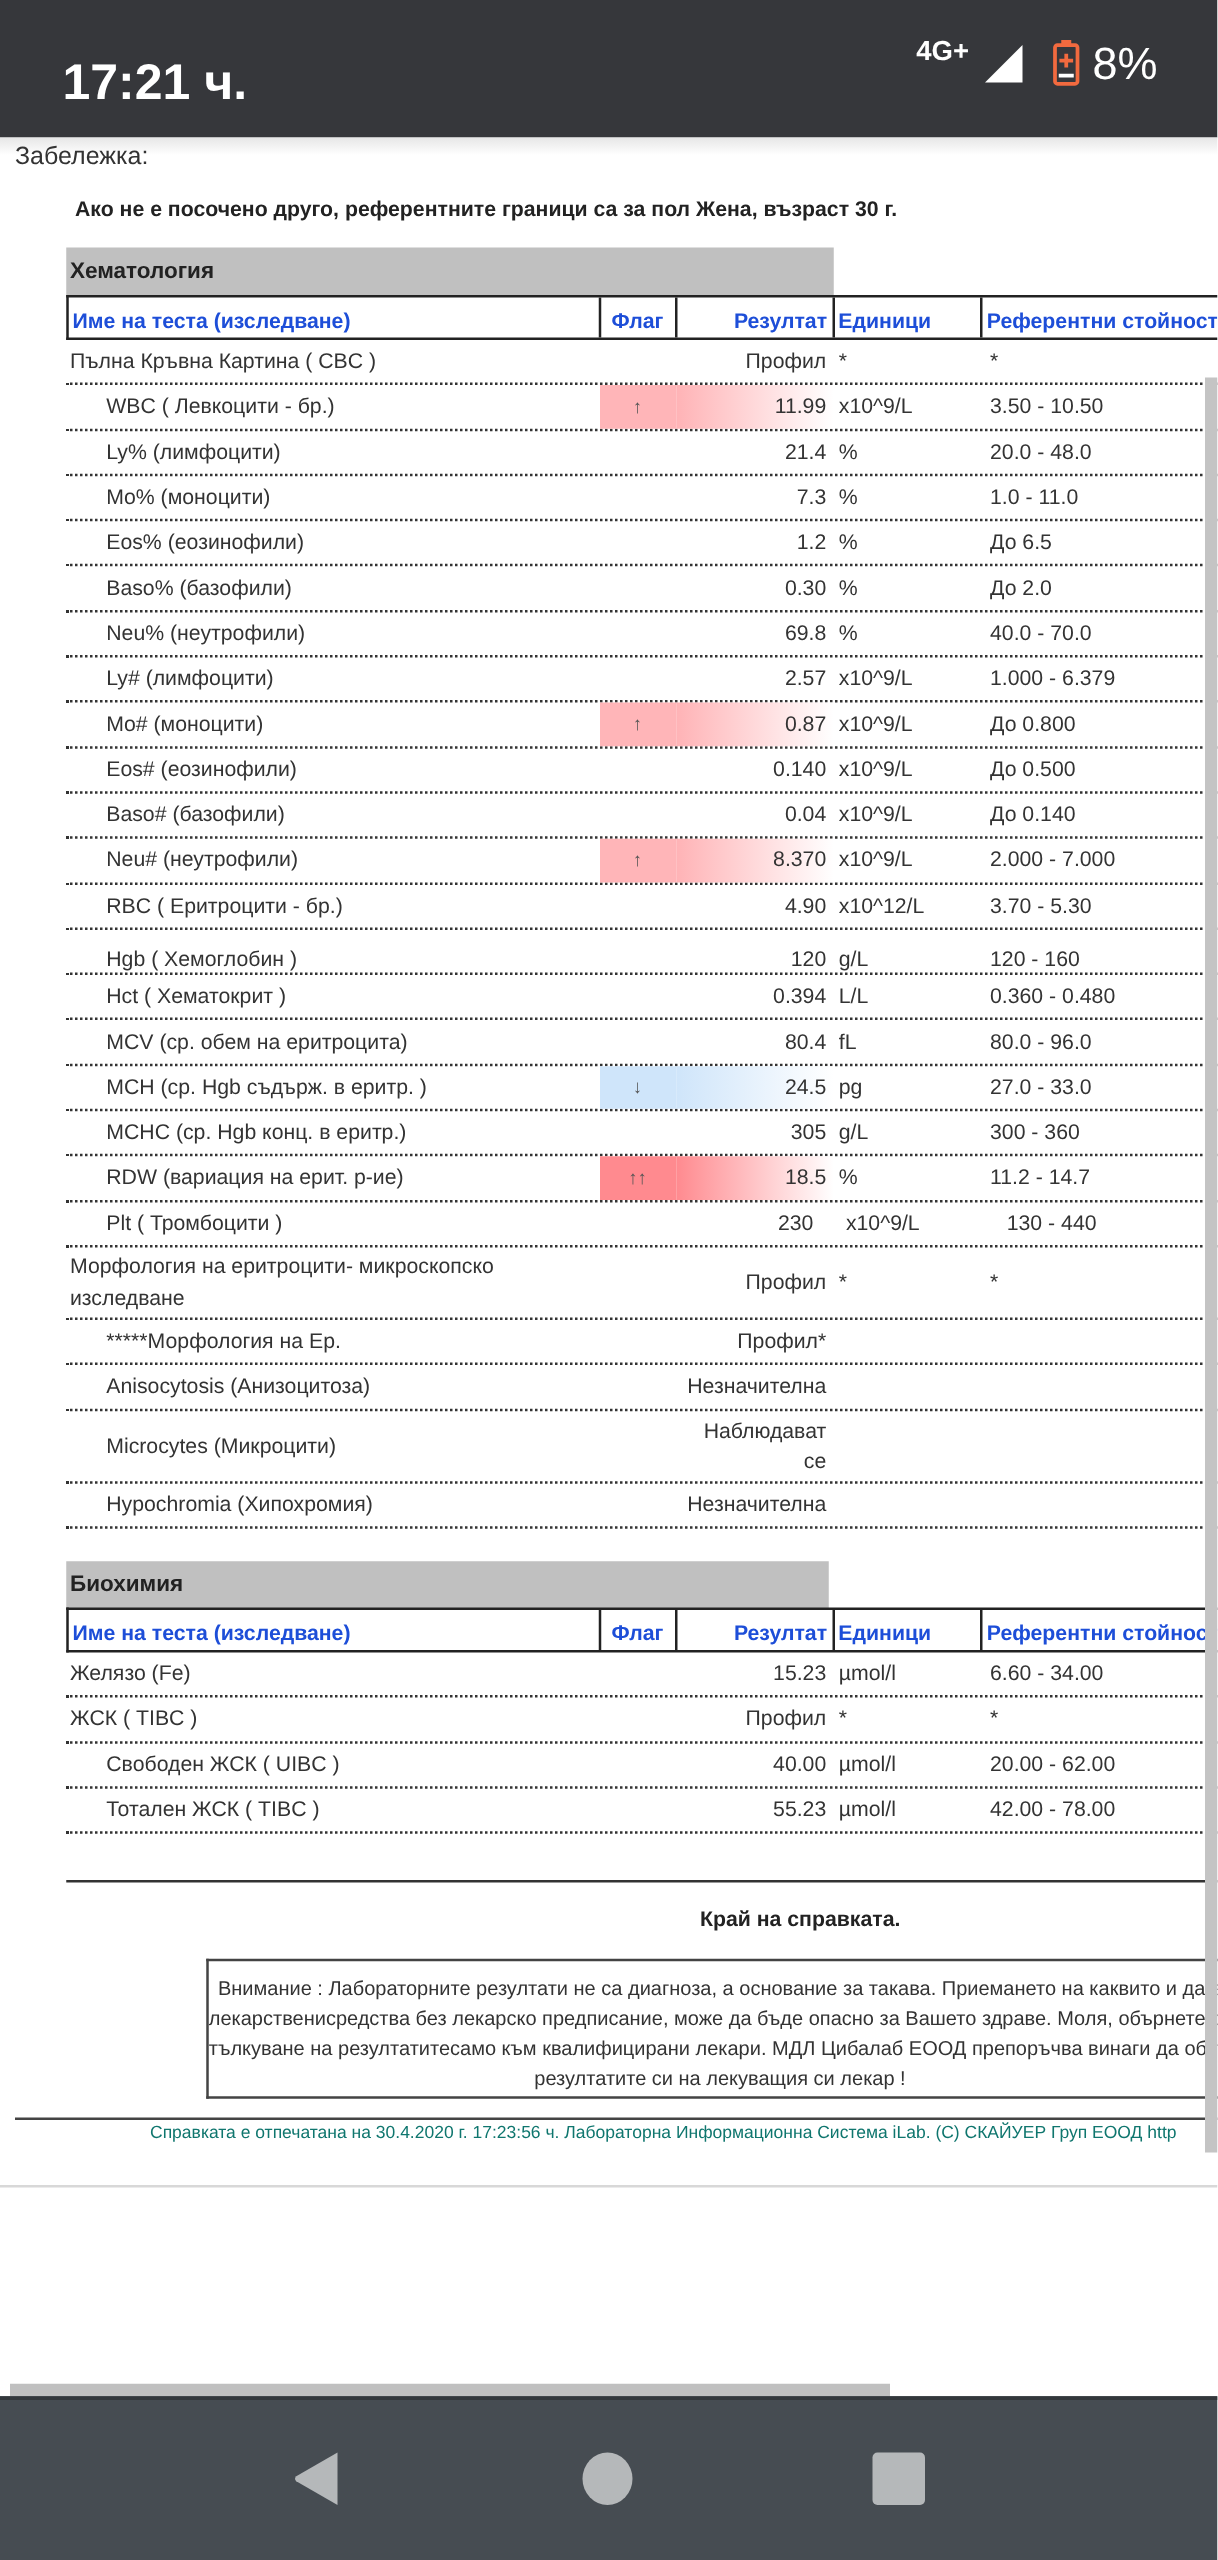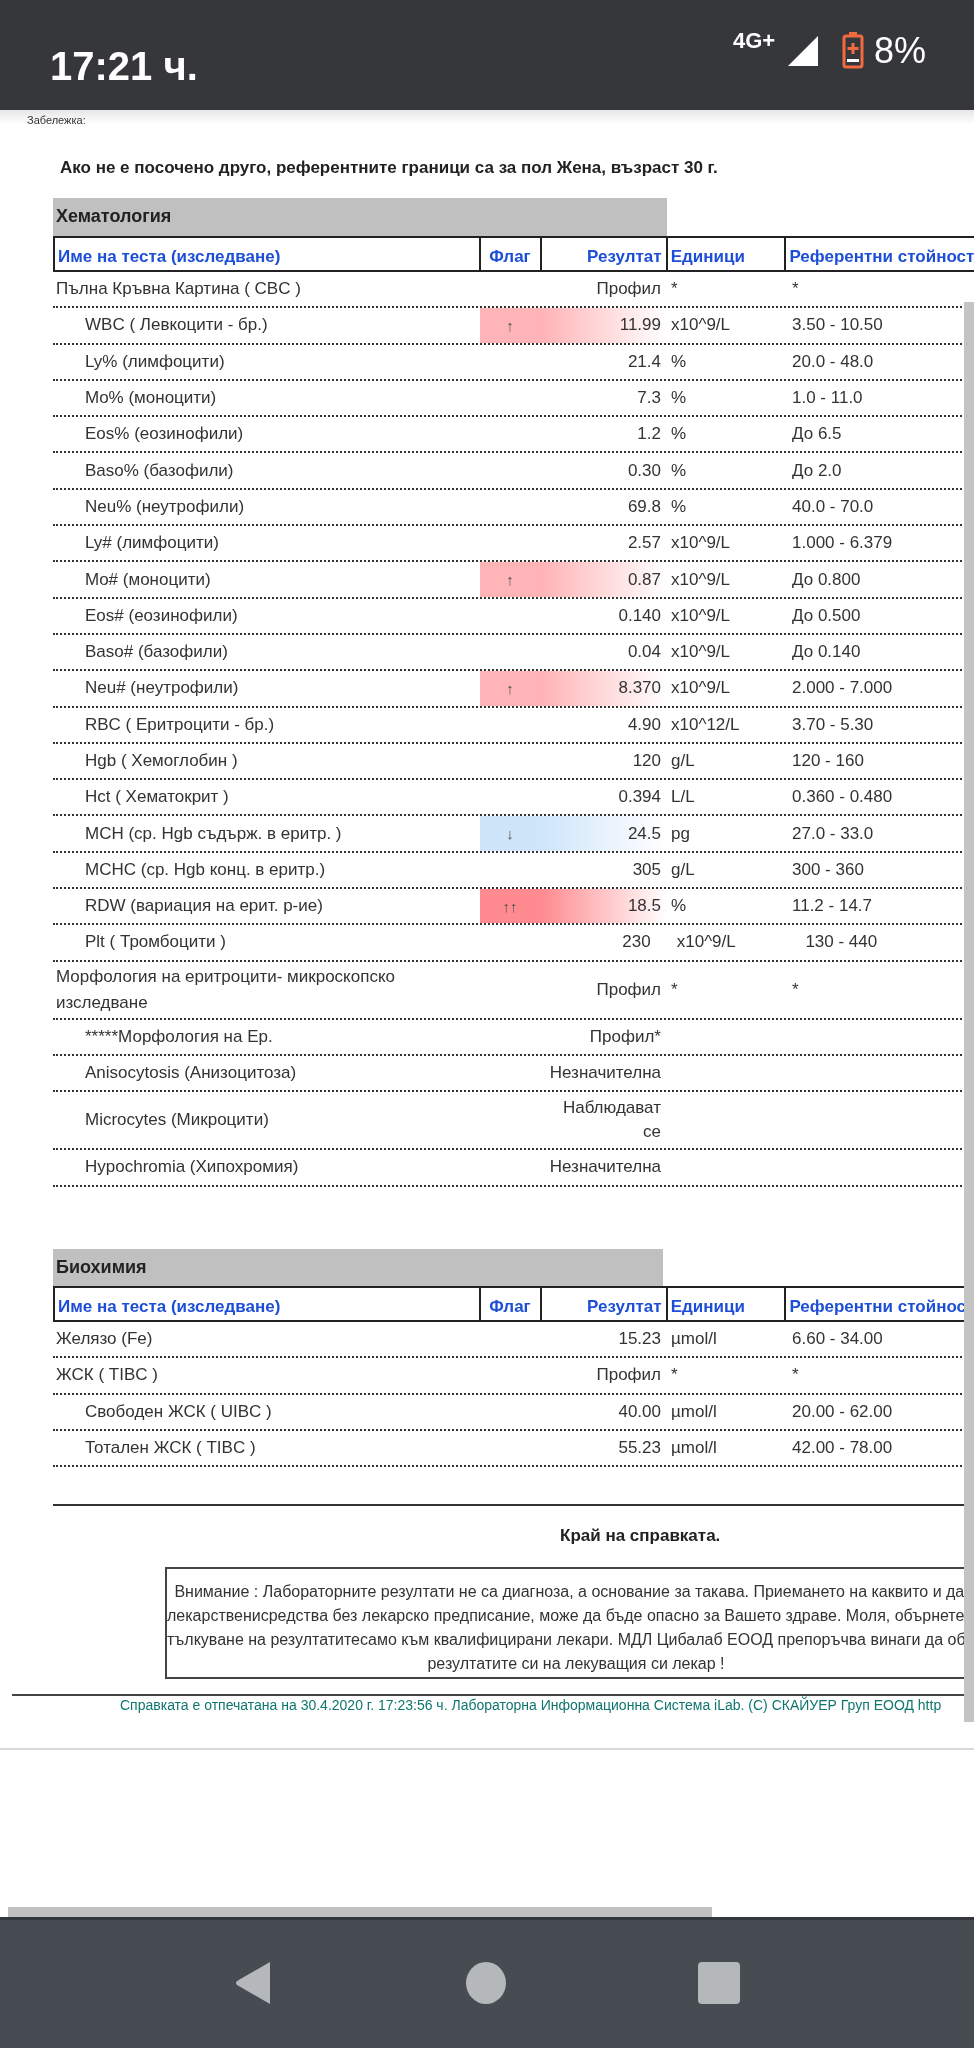--- a/index.html
+++ b/index.html
@@ -9,21 +9,21 @@
   
   .statusbar { position: absolute; left: 0; top: 0; width: 974px; height: 110px; background: #36373b; color: #fff; }
   .statusbar .time { position: absolute; left: 50px; top: 44px; font-size: 40px; font-weight: bold; letter-spacing: 0px; }
   .statusbar .net { position: absolute; left: 733px; top: 28px; font-size: 22px; font-weight: bold; }
   .statusbar .signal { position: absolute; left: 786px; top: 34px; width: 34px; height: 34px; }
   .statusbar .battery { position: absolute; left: 842px; top: 31px; width: 22px; height: 38px; }
   .statusbar .batt-pct { position: absolute; left: 874px; top: 30px; font-size: 36px; font-weight: normal; }
   .statusbar-shadow { position: absolute; left: 0; top: 110px; width: 974px; height: 14px; background: linear-gradient(#e6e6e6, #ffffff); }
 
   
-  .note-label { position: absolute; left: 27px; top: 114px; font-size: 11px; color: #333; }
+  .note-label { position: absolute; left: 12px; top: 114px; font-size: 20px; color: #333; }
   .ref-note { position: absolute; left: 60px; top: 158px; font-size: 17px; font-weight: bold; color: #222; }
 
   .section-title { position: absolute; left: 53px; height: 38px; background: #c0c0c0; font-weight: bold; font-size: 18px; color: #222; padding: 8px 3px 0 3px; }
 
   .table { position: absolute; left: 53px; width: 921px; }
   .thead { position: relative; height: 36px; border: 2px solid #222; border-right: none; display: flex; font-weight: bold; font-size: 17px; color: #1d4ed8; }
   .thead .c { height: 100%; padding: 9px 4px 0 3px; border-right: 2px solid #222; white-space: nowrap; overflow: hidden; }
   .c-name { width: 427px; }
   .c-flag { width: 61px; text-align: center; }
   .c-res { width: 126px; text-align: right; }
@@ -186,33 +186,40 @@
         <div class="c c-unit">x10^9/L</div>
         <div class="c c-ref">2.000 - 7.000</div>
       </div>
       <div class="row sub" style="height: 36.3px; justify-content: space-between;">
         <div class="c c-name">RBC ( Еритроцити - бр.)</div>
         <div class="c c-flag "></div>
         <div class="c c-res ">4.90</div>
         <div class="c c-unit">x10^12/L</div>
         <div class="c c-ref">3.70 - 5.30</div>
       </div>
-      <div class="row sub" style="height: 36.3px;">
+      <div class="row sub" style="height: 36.3px; align-items: flex-end;">
         <div class="c c-name">Hgb ( Хемоглобин )</div>
         <div class="c c-flag "></div>
         <div class="c c-res ">120</div>
         <div class="c c-unit">g/L</div>
         <div class="c c-ref">120 - 160</div>
       </div>
       <div class="row sub" style="height: 36.3px;">
         <div class="c c-name">Hct ( Хематокрит )</div>
         <div class="c c-flag "></div>
         <div class="c c-res ">0.394</div>
         <div class="c c-unit">L/L</div>
         <div class="c c-ref">0.360 - 0.480</div>
+      </div>
+      <div class="row sub" style="height: 36.3px;">
+        <div class="c c-name">MCV (ср. обем на еритроцита)</div>
+        <div class="c c-flag "></div>
+        <div class="c c-res ">80.4</div>
+        <div class="c c-unit">fL</div>
+        <div class="c c-ref">80.0 - 96.0</div>
       </div>
       <div class="row sub" style="height: 36.3px;">
         <div class="c c-name">MCH (ср. Hgb съдърж. в еритр. )</div>
         <div class="c c-flag flag-down">↓</div>
         <div class="c c-res res-down hl">24.5</div>
         <div class="c c-unit">pg</div>
         <div class="c c-ref">27.0 - 33.0</div>
       </div>
       <div class="row sub" style="height: 36.3px;">
         <div class="c c-name">MCHC (ср. Hgb конц. в еритр.)</div>

